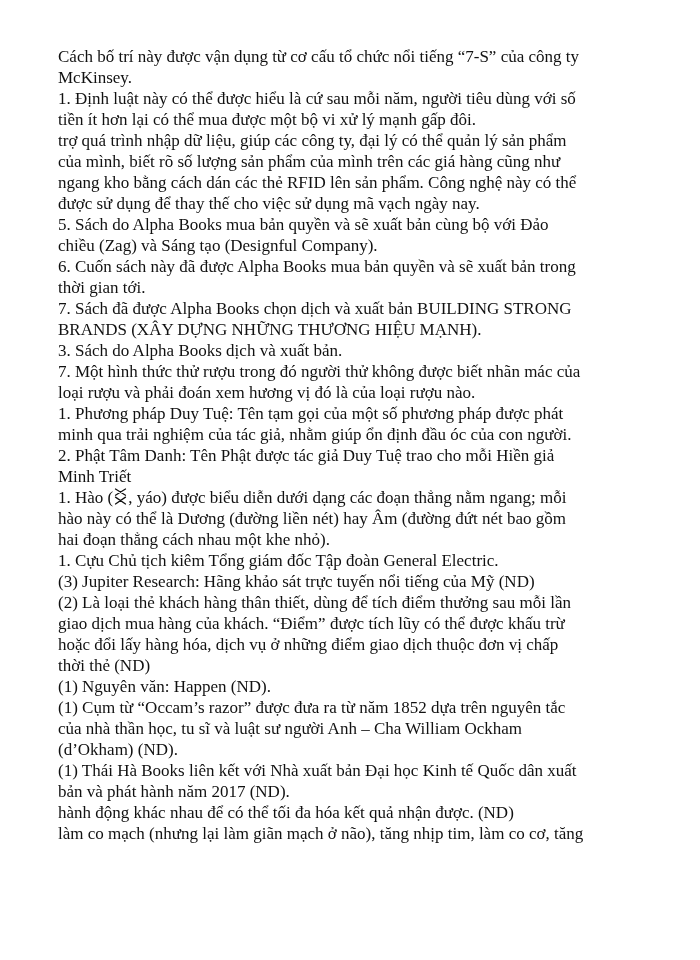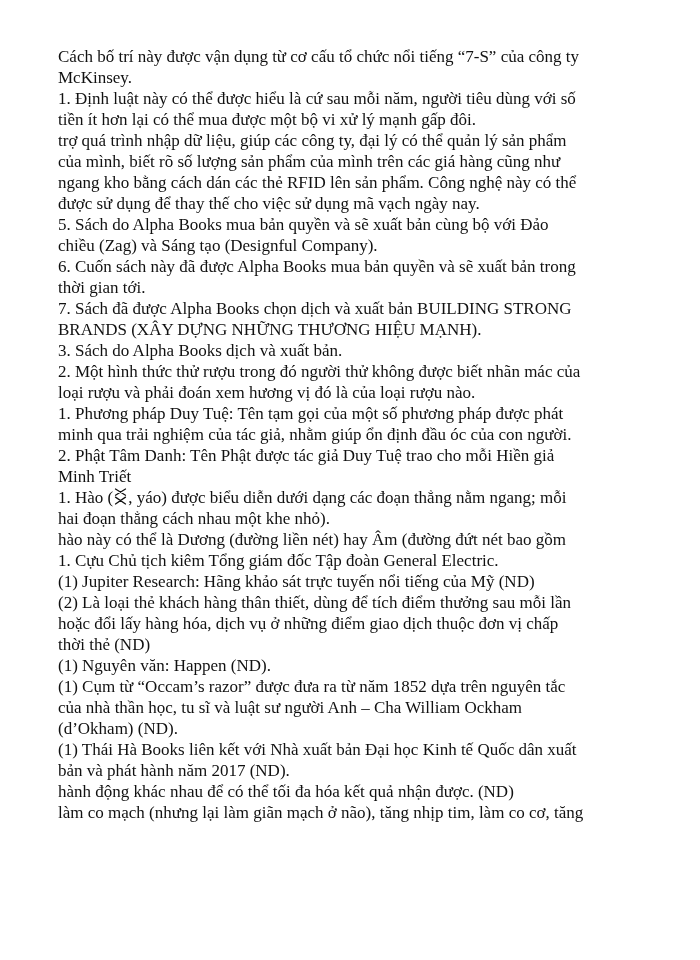--- a/index.html
+++ b/index.html
@@ -58,34 +58,35 @@
       <div class="line">của mình, biết rõ số lượng sản phẩm của mình trên các giá hàng cũng như</div>
       <div class="line">ngang kho bằng cách dán các thẻ RFID lên sản phẩm. Công nghệ này có thể</div>
       <div class="line">được sử dụng để thay thế cho việc sử dụng mã vạch ngày nay.</div>
       <div class="line">5. Sách do Alpha Books mua bản quyền và sẽ xuất bản cùng bộ với Đảo</div>
       <div class="line">chiều (Zag) và Sáng tạo (Designful Company).</div>
       <div class="line">6. Cuốn sách này đã được Alpha Books mua bản quyền và sẽ xuất bản trong</div>
       <div class="line">thời gian tới.</div>
       <div class="line">7. Sách đã được Alpha Books chọn dịch và xuất bản BUILDING STRONG</div>
       <div class="line">BRANDS (XÂY DỰNG NHỮNG THƯƠNG HIỆU MẠNH).</div>
       <div class="line">3. Sách do Alpha Books dịch và xuất bản.</div>
-      <div class="line">2. Một hình thức thử rượu trong đó người thử không được biết nhãn mác của</div>
+      <div class="line">7. Một hình thức thử rượu trong đó người thử không được biết nhãn mác của</div>
       <div class="line">loại rượu và phải đoán xem hương vị đó là của loại rượu nào.</div>
       <div class="line">1. Phương pháp Duy Tuệ: Tên tạm gọi của một số phương pháp được phát</div>
       <div class="line">minh qua trải nghiệm của tác giả, nhằm giúp ổn định đầu óc của con người.</div>
       <div class="line">2. Phật Tâm Danh: Tên Phật được tác giả Duy Tuệ trao cho mỗi Hiền giả</div>
       <div class="line">Minh Triết</div>
       <div class="line">1. Hào (<span class="yao"><svg viewBox="0 0 24 26" xmlns="http://www.w3.org/2000/svg">
             <path d="M4 1 L20 11 M20 1 L4 11 M4 14 L20 25 M20 14 L4 25" stroke="#111111" stroke-width="2" fill="none" stroke-linecap="round"></path>
           </svg></span>, yáo) được biểu diễn dưới dạng các đoạn thẳng nằm ngang; mỗi</div>
+      <div class="line">hào này có thể là Dương (đường liền nét) hay Âm (đường đứt nét bao gồm</div>
       <div class="line">hai đoạn thẳng cách nhau một khe nhỏ).</div>
-      <div class="line">hào này có thể là Dương (đường liền nét) hay Âm (đường đứt nét bao gồm</div>
       <div class="line">1. Cựu Chủ tịch kiêm Tổng giám đốc Tập đoàn General Electric.</div>
-      <div class="line">(1) Jupiter Research: Hãng khảo sát trực tuyến nổi tiếng của Mỹ (ND)</div>
+      <div class="line">(3) Jupiter Research: Hãng khảo sát trực tuyến nổi tiếng của Mỹ (ND)</div>
       <div class="line">(2) Là loại thẻ khách hàng thân thiết, dùng để tích điểm thưởng sau mỗi lần</div>
+      <div class="line">giao dịch mua hàng của khách. “Điểm” được tích lũy có thể được khấu trừ</div>
       <div class="line">hoặc đổi lấy hàng hóa, dịch vụ ở những điểm giao dịch thuộc đơn vị chấp</div>
       <div class="line">thời thẻ (ND)</div>
       <div class="line">(1) Nguyên văn: Happen (ND).</div>
       <div class="line">(1) Cụm từ “Occam’s razor” được đưa ra từ năm 1852 dựa trên nguyên tắc</div>
       <div class="line">của nhà thần học, tu sĩ và luật sư người Anh – Cha William Ockham</div>
       <div class="line">(d’Okham) (ND).</div>
       <div class="line">(1) Thái Hà Books liên kết với Nhà xuất bản Đại học Kinh tế Quốc dân xuất</div>
       <div class="line">bản và phát hành năm 2017 (ND).</div>
       <div class="line">hành động khác nhau để có thể tối đa hóa kết quả nhận được. (ND)</div>
       <div class="line">làm co mạch (nhưng lại làm giãn mạch ở não), tăng nhịp tim, làm co cơ, tăng</div>

